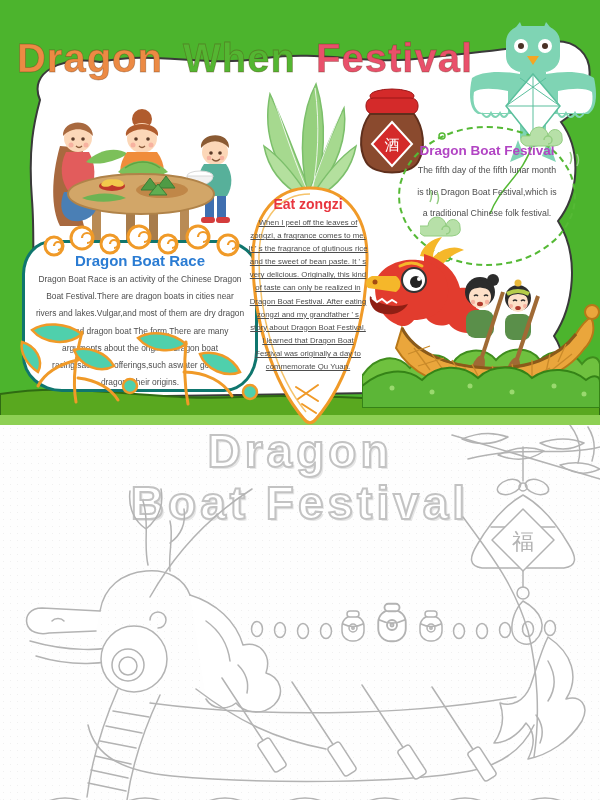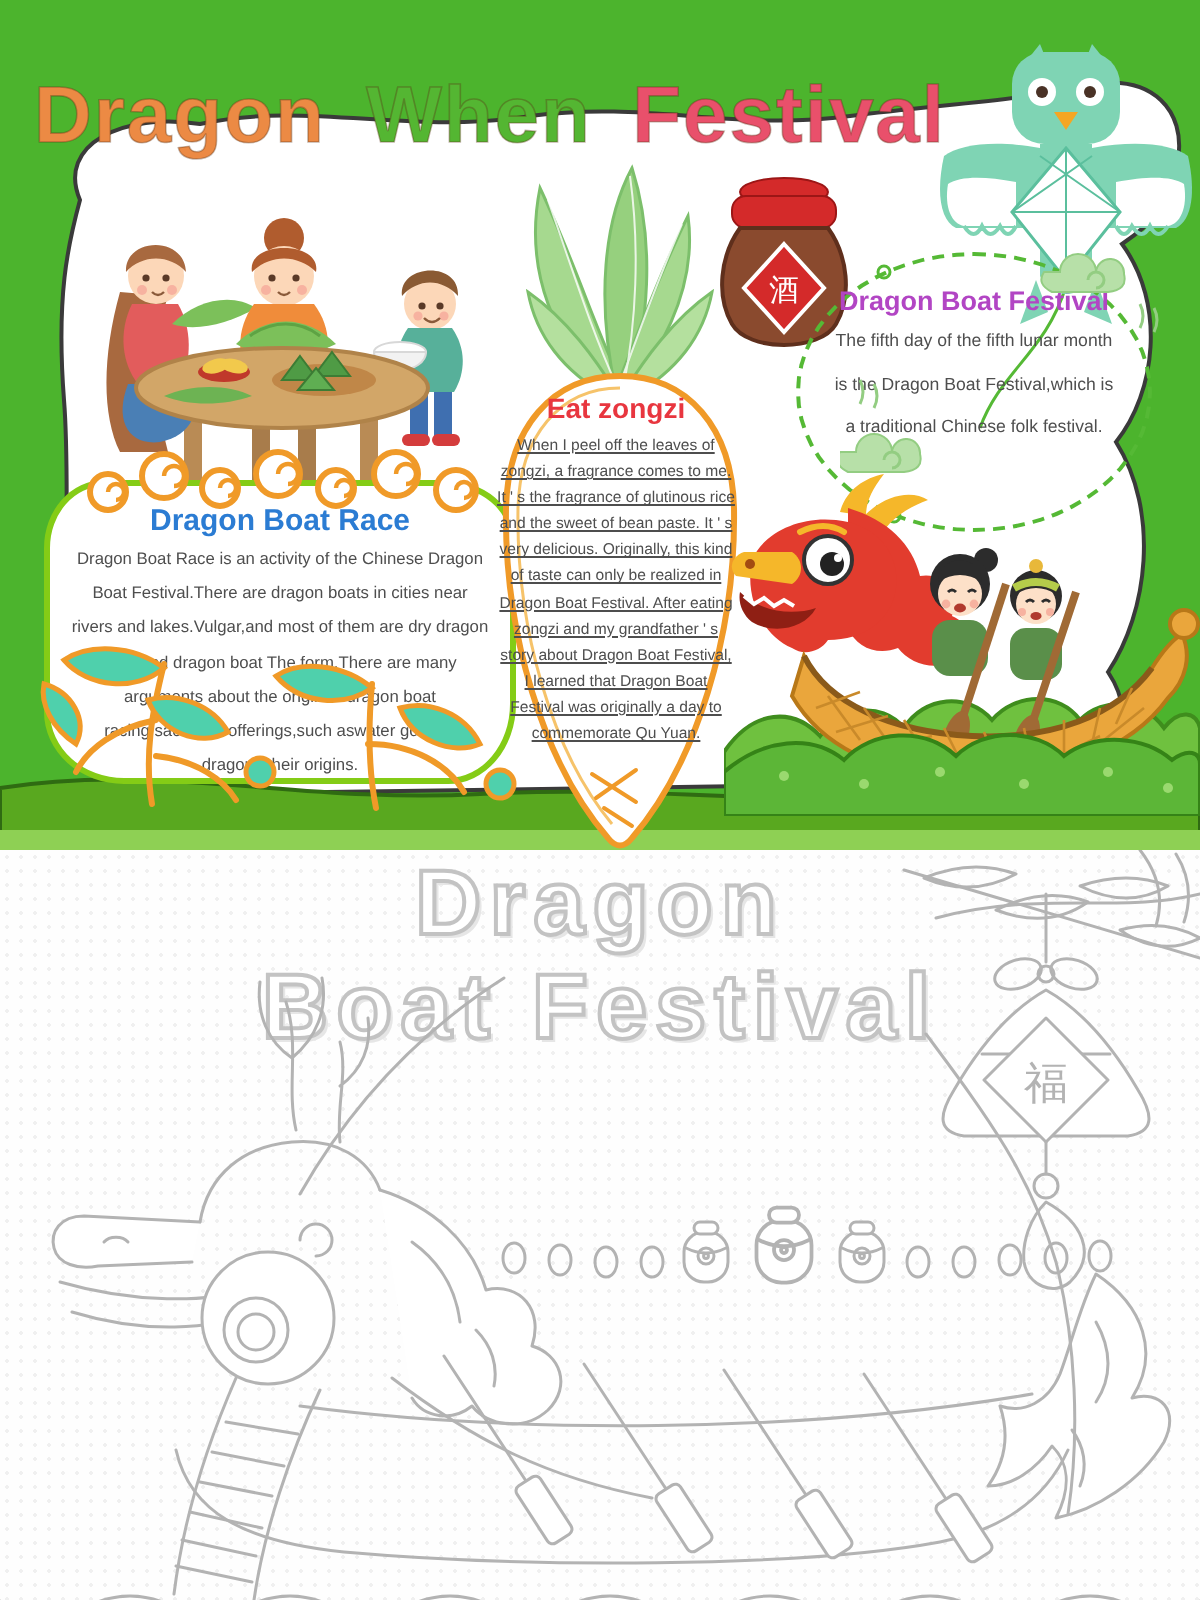--- a/index.html
+++ b/index.html
@@ -10,21 +10,21 @@
 
   
   .poster{position:absolute;left:0;top:0;width:600px;height:425px;}
   .poster-title{position:absolute;left:10px;top:38px;width:470px;text-align:center;
     font-size:40px;font-weight:bold;letter-spacing:1px;word-spacing:8px;line-height:1;
     -webkit-text-stroke:0.8px rgba(90,50,20,.35);}
   .bubble-heading{margin:0;text-align:center;font-weight:bold;}
   .bubble-body{margin:0;text-align:center;color:#4e4e4e;}
 
   .race-bubble{position:absolute;left:22px;top:240px;width:236px;height:152px;
-    background:#fff;border:3px solid #84cc16;
+    background:#fff;border:3px solid #0f766e;
     border-radius:30px 36px 34px 40px / 34px 30px 40px 36px;}
   .race-bubble h2{font-size:15px;margin-top:9px;}
   .race-bubble p{font-size:8.4px;line-height:2.05;padding:2px 10px 0 10px;}
 
   .zongzi-text{position:absolute;left:248px;top:196px;width:120px;text-align:center;}
   .zongzi-text h2{font-size:14px;}
   .zongzi-text p{font-size:7.8px;line-height:1.68;margin-top:4px;text-decoration:underline;}
 
   .festival-bubble{position:absolute;left:398px;top:126px;width:178px;height:140px;
     border:2px dashed #55b935;border-radius:50%;}

